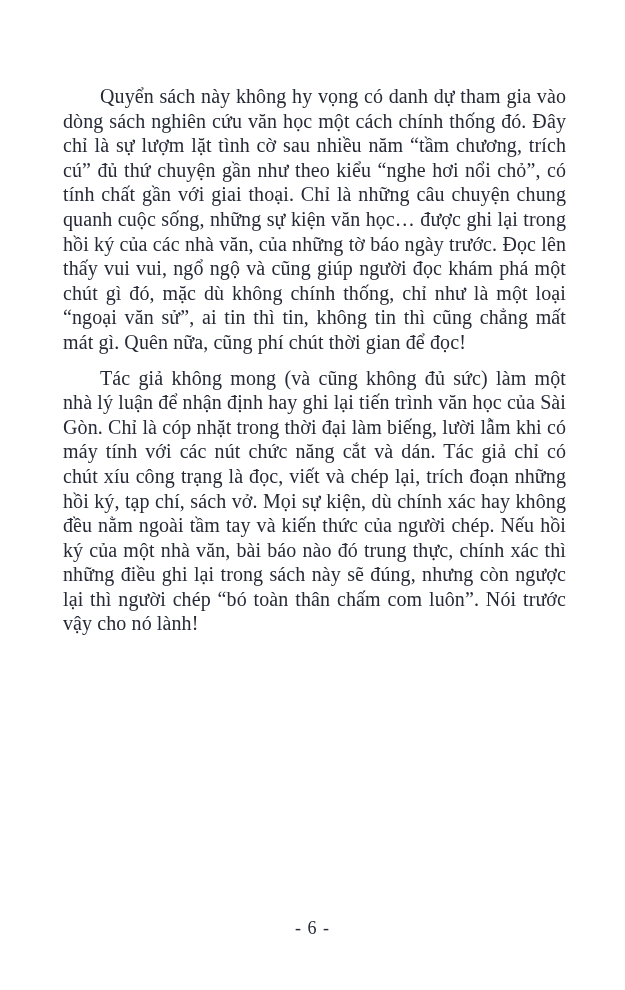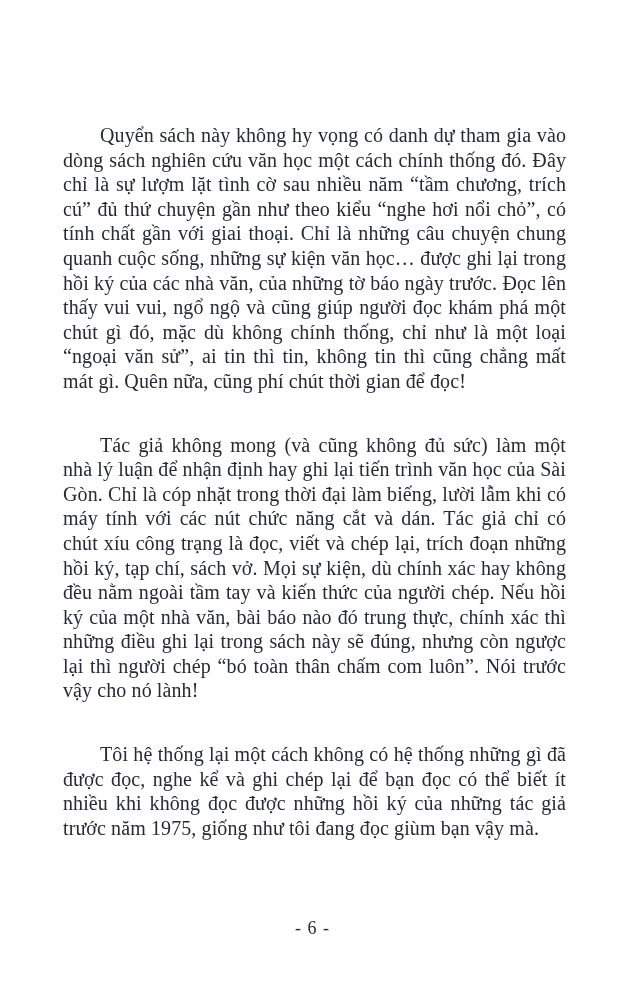--- a/index.html
+++ b/index.html
@@ -33,36 +33,34 @@
   .text-block p {
     margin: 0 0 11px 0;
     font-size: 20px;
     line-height: 24.6px;
     text-align: justify;
     text-justify: inter-word;
     letter-spacing: 0.1px;
   }
   .text-block p.indent {
     text-indent: 37px;
-    margin-top: 39px;
   }
   .page-number {
     position: absolute;
     left: 0;
     width: 625px;
     top: 917px;
     text-align: center;
     font-size: 18px;
     line-height: 22px;
     letter-spacing: 1px;
   }
 </style>
 </head>
 <body style="--text-color: #262a36; --page-bg: #ffffff;">
 
 <div class="page">
   <div class="text-block">
       <p class="indent">Quyển sách này không hy vọng có danh dự tham gia vào dòng sách nghiên cứu văn học một cách chính thống đó. Đây chỉ là sự lượm lặt tình cờ sau nhiều năm “tầm chương, trích cú” đủ thứ chuyện gần như theo kiểu “nghe hơi nổi chỏ”, có tính chất gần với giai thoại. Chỉ là những câu chuyện chung quanh cuộc sống, những sự kiện văn học… được ghi lại trong hồi ký của các nhà văn, của những tờ báo ngày trước. Đọc lên thấy vui vui, ngổ ngộ và cũng giúp người đọc khám phá một chút gì đó, mặc dù không chính thống, chỉ như là một loại “ngoại văn sử”, ai tin thì tin, không tin thì cũng chẳng mất mát gì. Quên nữa, cũng phí chút thời gian để đọc!</p>
       <p class="indent">Tác giả không mong (và cũng không đủ sức) làm một nhà lý luận để nhận định hay ghi lại tiến trình văn học của Sài Gòn. Chỉ là cóp nhặt trong thời đại làm biếng, lười lẫm khi có máy tính với các nút chức năng cắt và dán. Tác giả chỉ có chút xíu công trạng là đọc, viết và chép lại, trích đoạn những hồi ký, tạp chí, sách vở. Mọi sự kiện, dù chính xác hay không đều nằm ngoài tầm tay và kiến thức của người chép. Nếu hồi ký của một nhà văn, bài báo nào đó trung thực, chính xác thì những điều ghi lại trong sách này sẽ đúng, nhưng còn ngược lại thì người chép “bó toàn thân chấm com luôn”. Nói trước vậy cho nó lành!</p>
-      <p class="indent">Tôi hệ thống lại một cách không có hệ thống những gì đã được đọc, nghe kể và ghi chép lại để bạn đọc có thể biết ít nhiều khi không đọc được những hồi ký của những tác giả trước năm 1975, giống như tôi đang đọc giùm bạn vậy mà.</p>
     </div>
   <div class="page-number">- 6 -</div>
 </div>
 
 </body></html>

